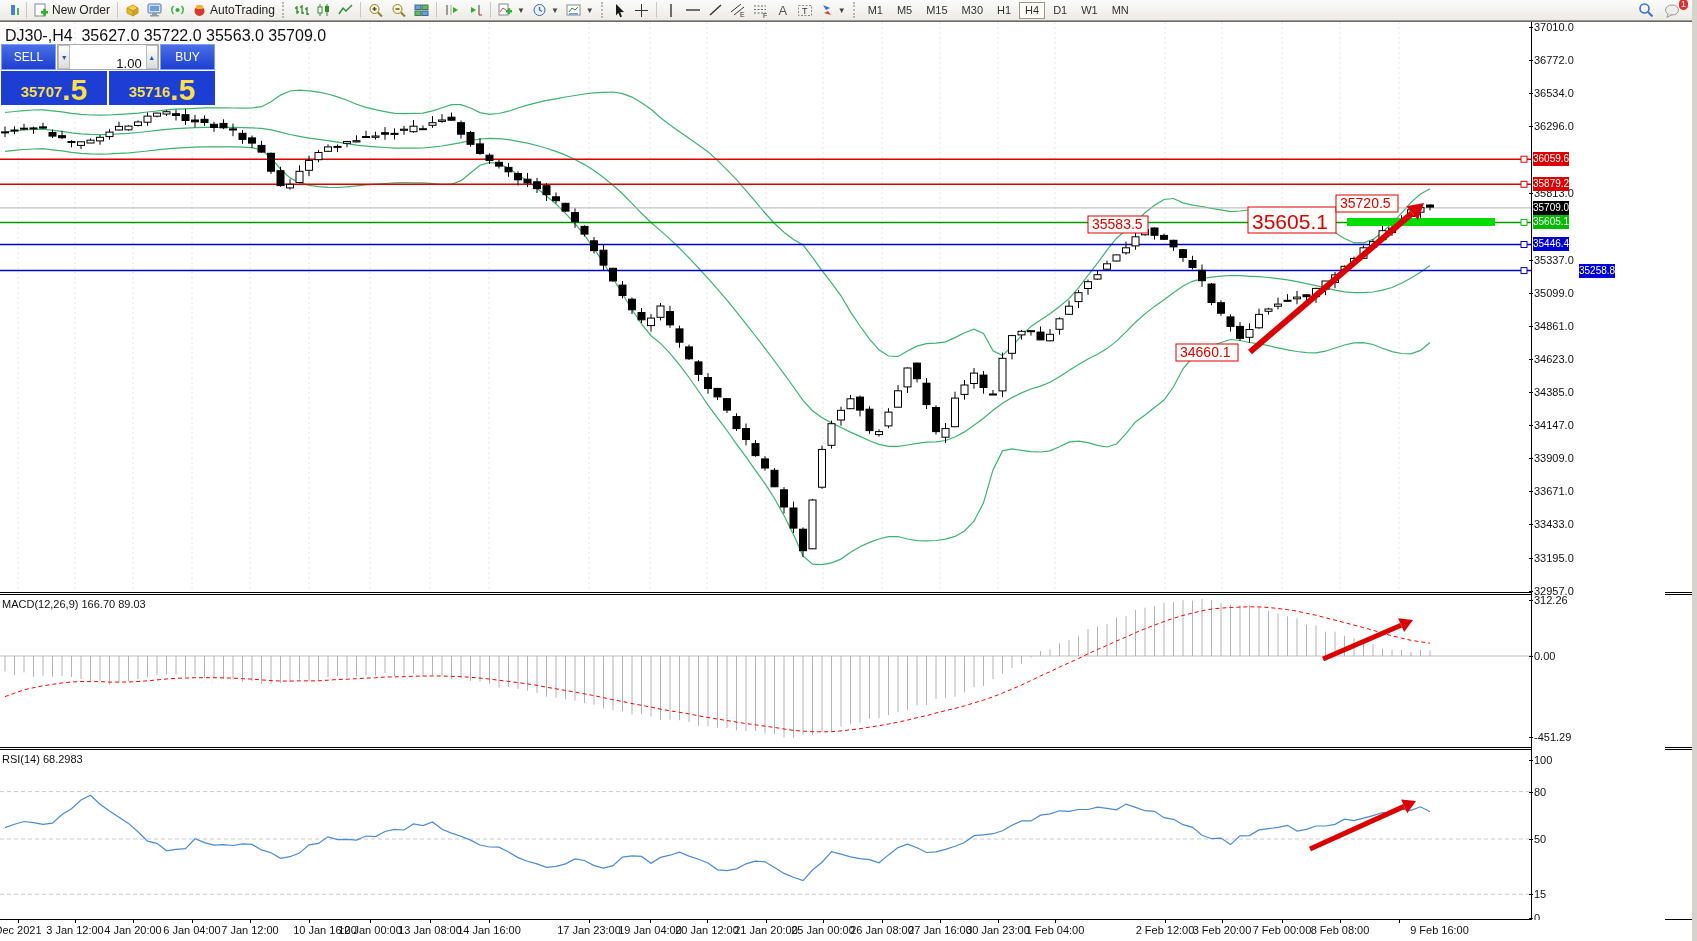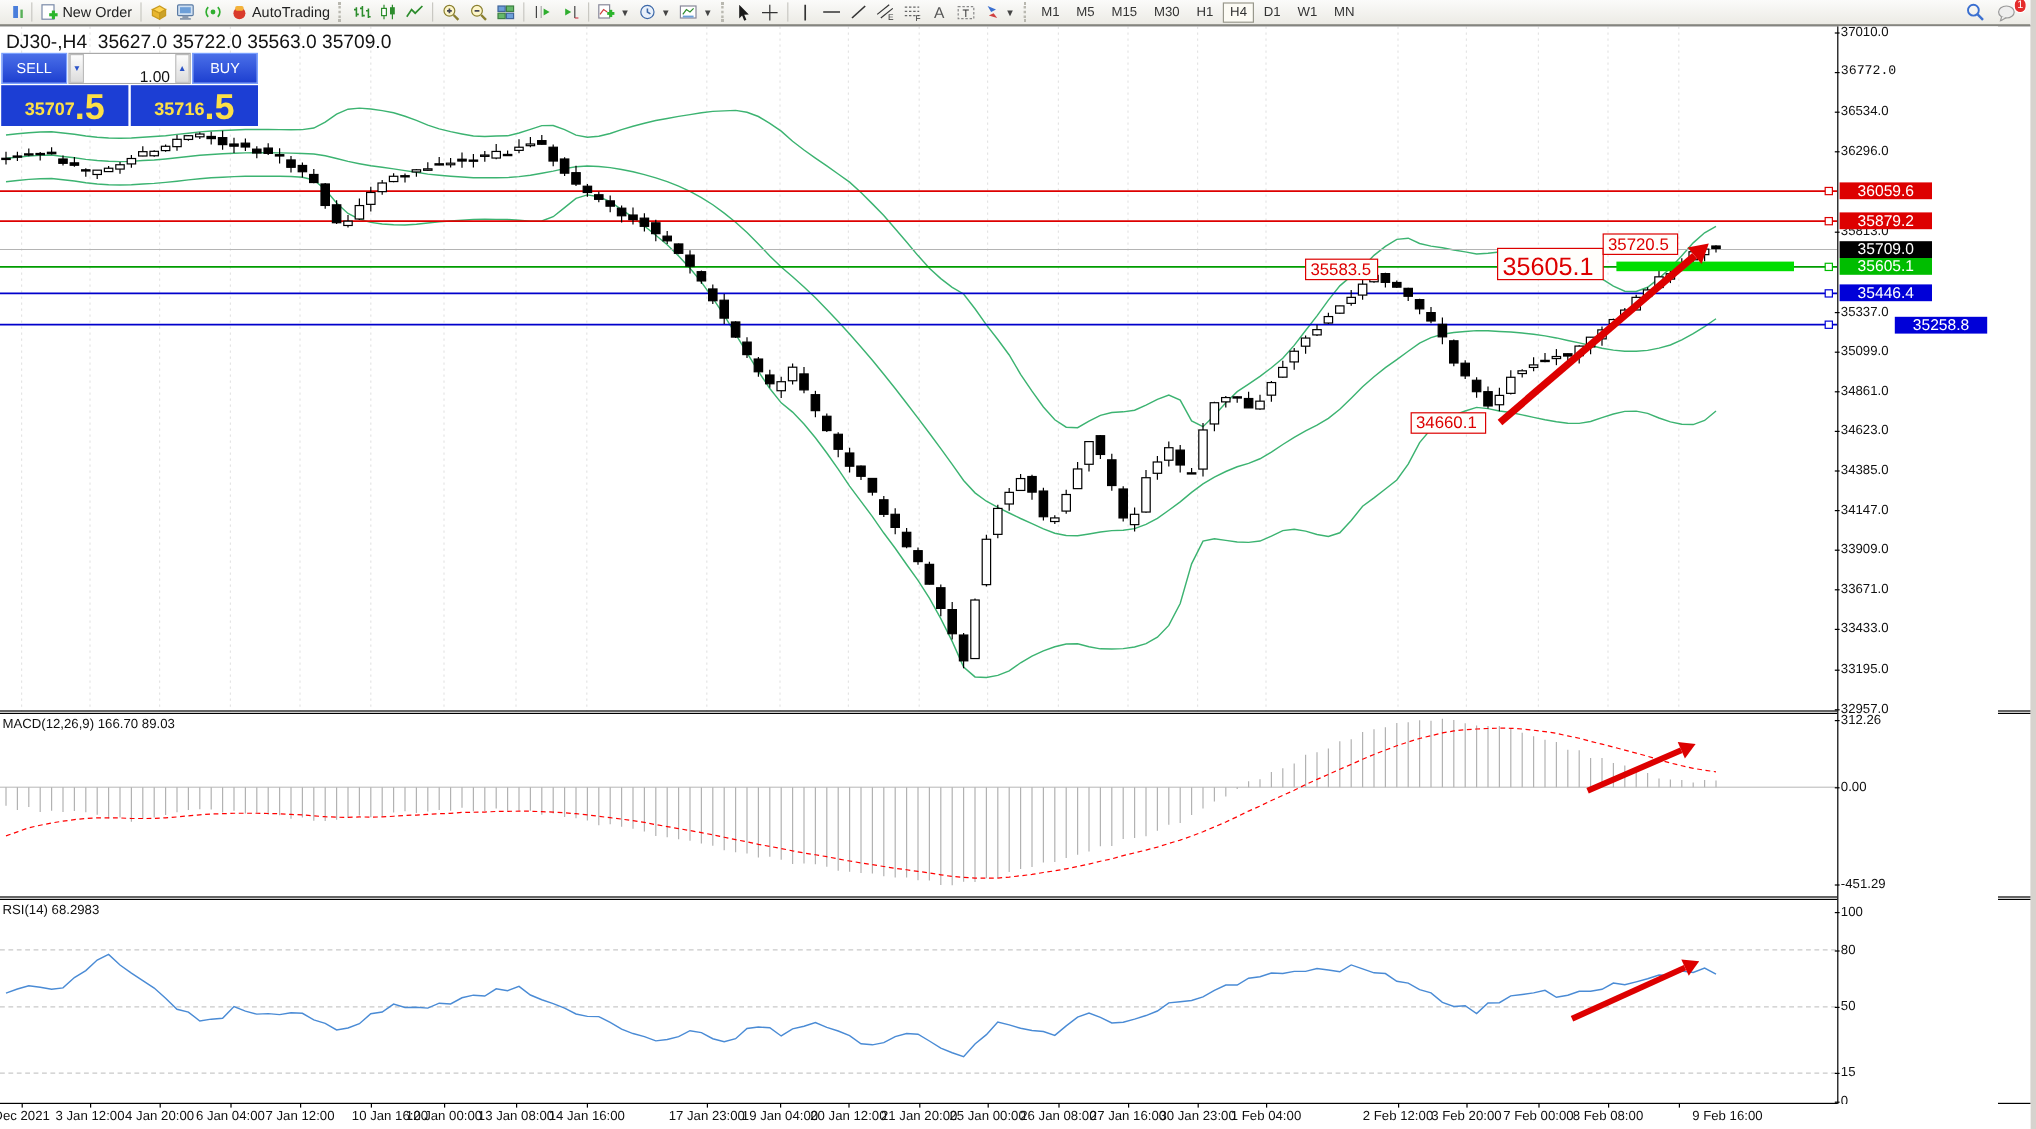--- a/index.html
+++ b/index.html
@@ -18,21 +18,21 @@
   .cuticon{width:10px;overflow:hidden;}
   
   .panel{position:absolute;left:0;background:#fff;}
   #panel-main{top:22px;height:571px;width:1531px;}
   #panel-macd{top:595px;height:153px;width:1531px;}
   #panel-rsi{top:750px;height:170px;width:1531px;}
   .hsep{position:absolute;left:0;width:1697px;height:1px;background:#000;}
   #right-axis{position:absolute;left:1531px;top:22px;width:134px;height:898px;border-left:1px solid #000;background:#fff;}
   .tick{position:absolute;left:2px;font-size:11px;color:#111;white-space:nowrap;}
   .tick:before{content:"";position:absolute;left:-5px;top:6px;width:4px;height:1px;background:#000;}
-  .plabel{position:absolute;left:1px;font-size:13px;color:#fff;padding:0 15px;line-height:14px;white-space:nowrap;}
+  .plabel{position:absolute;left:1px;font-size:10px;color:#fff;padding:0 0;line-height:14px;white-space:nowrap;}
   #time-axis{position:absolute;left:0;top:920px;width:1697px;height:21px;background:#fff;}
   .tlabel{position:absolute;top:4px;font-size:11px;color:#111;transform:translateX(-50%);white-space:nowrap;}
   .tmark{position:absolute;top:0;width:1px;height:3px;background:#000;}
   .ind-label{position:absolute;left:2px;top:3px;font-size:11px;color:#111;z-index:5;}
   #chart-title{position:absolute;left:5px;top:5px;font-size:16px;color:#111;z-index:5;}
   
   #trade-panel{position:absolute;left:1px;top:22px;z-index:10;width:214px;}
   #tp-row1{display:flex;height:26px;gap:0;}
   .tp-btn{width:55px;color:#fff;font-size:12px;border:1px solid #7aa0ff;background:linear-gradient(#4a6fe8,#1d3fd0);text-align:center;line-height:24px;}
   #vol-box{flex:1;display:flex;border:1px solid #a9a9a9;background:#fff;margin:0 1px;}
@@ -832,21 +832,21 @@
 
   <div class="hsep" style="top:21px;background:#6b6b66;"></div>
   <div class="hsep" style="top:592px;"></div>
   <div class="hsep" style="top:594px;"></div>
   <div class="hsep" style="top:747px;"></div>
   <div class="hsep" style="top:749px;"></div>
   <div class="hsep" style="top:919px;"></div>
 
   <div id="right-axis">
       <div class="tick" style="top: -1px;">37010.0</div>
-      <div class="tick" style="top: 32.1015px; font-family: Liberation Mono, monospace;">36772.0</div>
+      <div class="tick" style="top: 32.1015px;">36772.0</div>
       <div class="tick" style="top: 65.2031px;">36534.0</div>
       <div class="tick" style="top: 98.3046px;">36296.0</div>
       <div class="tick" style="top: 165.481px;">35813.0</div>
       <div class="tick" style="top: 231.684px;">35337.0</div>
       <div class="tick" style="top: 264.786px;">35099.0</div>
       <div class="tick" style="top: 297.887px;">34861.0</div>
       <div class="tick" style="top: 330.989px;">34623.0</div>
       <div class="tick" style="top: 364.09px;">34385.0</div>
       <div class="tick" style="top: 397.192px;">34147.0</div>
       <div class="tick" style="top: 430.293px;">33909.0</div>

